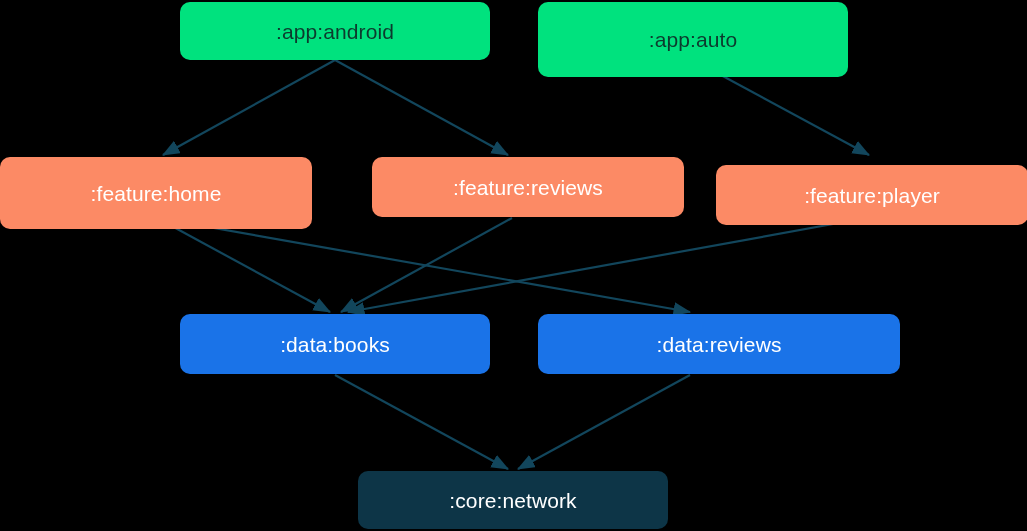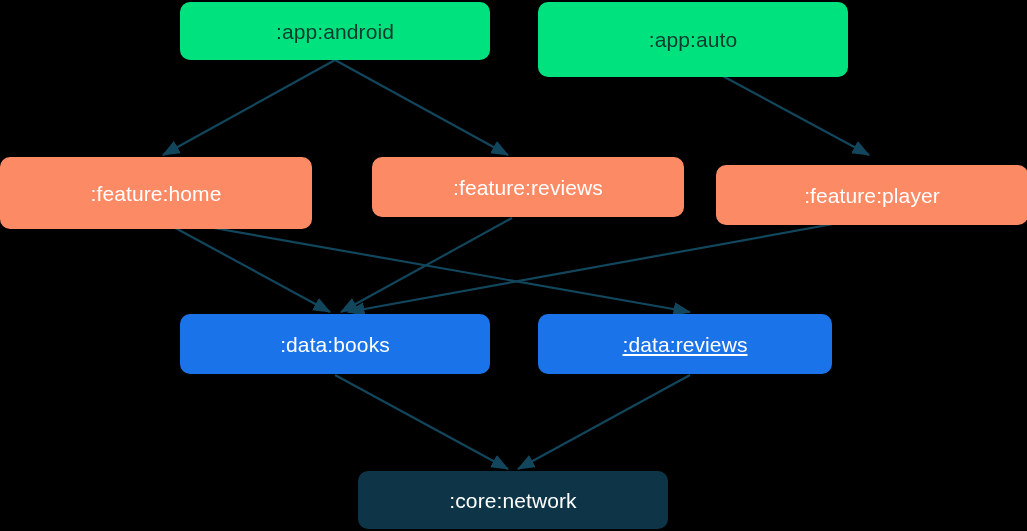--- a/index.html
+++ b/index.html
@@ -77,21 +77,21 @@
       </div>
       <div class="node" style="left: 372px; top: 157px; width: 312px; height: 60px; background: rgb(252, 138, 101); color: rgb(255, 255, 255); text-align: center;">
         <span class="node-label">:feature:reviews</span>
       </div>
       <div class="node" style="left: 716px; top: 157px; width: 312px; height: 60px; background: rgb(252, 138, 101); color: rgb(255, 255, 255); margin-top: 8px;">
         <span class="node-label">:feature:player</span>
       </div>
       <div class="node" style="left: 180px; top: 314px; width: 310px; height: 60px; background: rgb(26, 115, 232); color: rgb(255, 255, 255);">
         <span class="node-label">:data:books</span>
       </div>
-      <div class="node" style="left: 538px; top: 314px; width: 294px; height: 60px; background: rgb(26, 115, 232); color: rgb(255, 255, 255); text-decoration: underline;">
+      <div class="node" style="left: 538px; top: 314px; width: 362px; height: 60px; background: rgb(26, 115, 232); color: rgb(255, 255, 255);">
         <span class="node-label">:data:reviews</span>
       </div>
       <div class="node" style="left: 358px; top: 471px; width: 310px; height: 58px; background: rgb(13, 53, 71); color: rgb(255, 255, 255);">
         <span class="node-label">:core:network</span>
       </div>
     </div>
 
 </div>
 
 </body></html>

